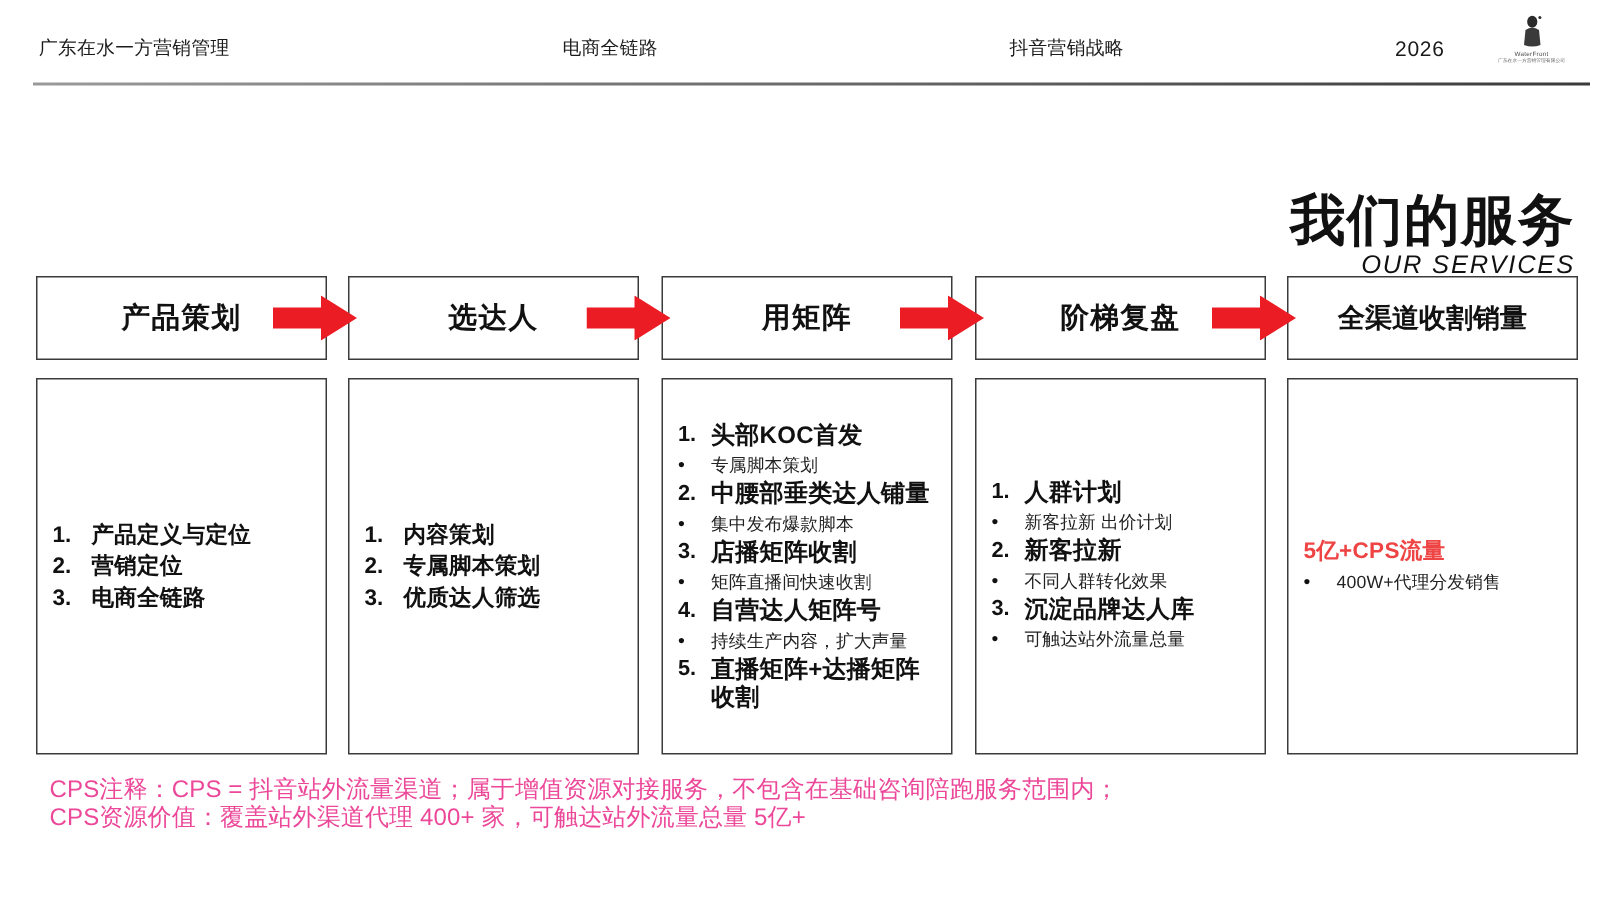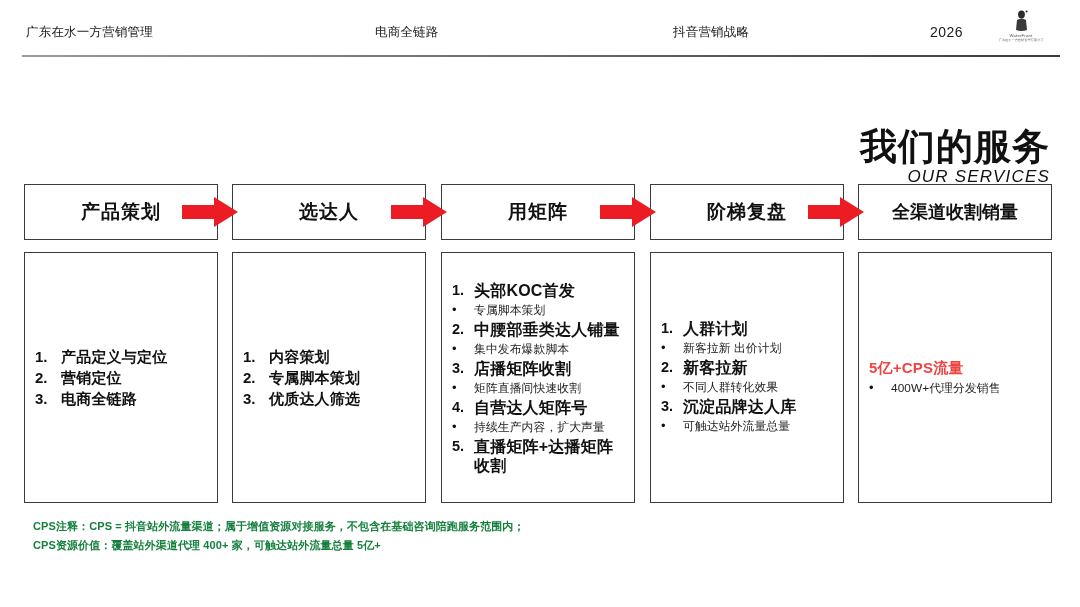--- a/index.html
+++ b/index.html
@@ -241,23 +241,23 @@
   .arrow-3 { left: 808px; }
 
   
   .footer {
     position: absolute;
     left: 33px;
     top: 517px;
     width: 1000px;
   }
   .footer .note {
-    font-size: 11px;
-    font-weight: bold;
-    color: #15803d;
+    font-size: 16px;
+    font-weight: normal;
+    color: #ec4899;
     line-height: 19px;
     letter-spacing: 0.1px;
     white-space: nowrap;
   }
 </style>
 </head>
 <body>
 
 <div class="header">
   <div class="header-item hdr-1">广东在水一方营销管理</div>

